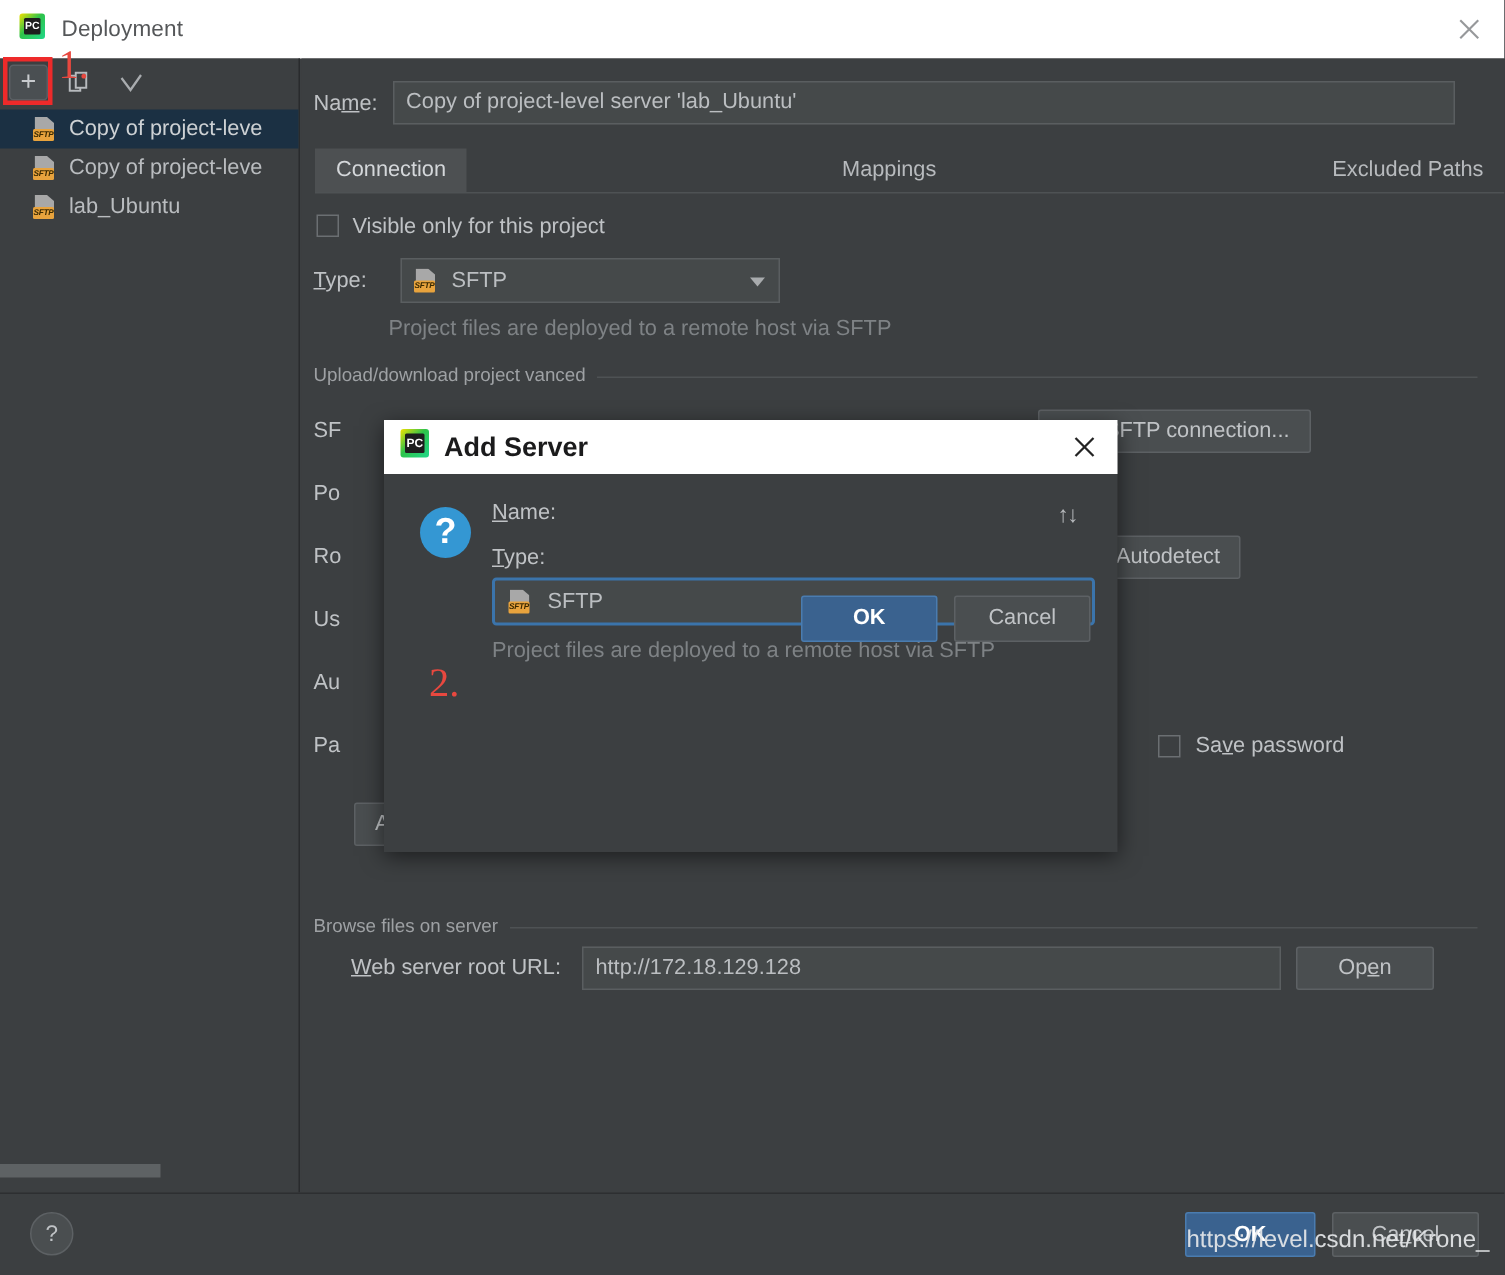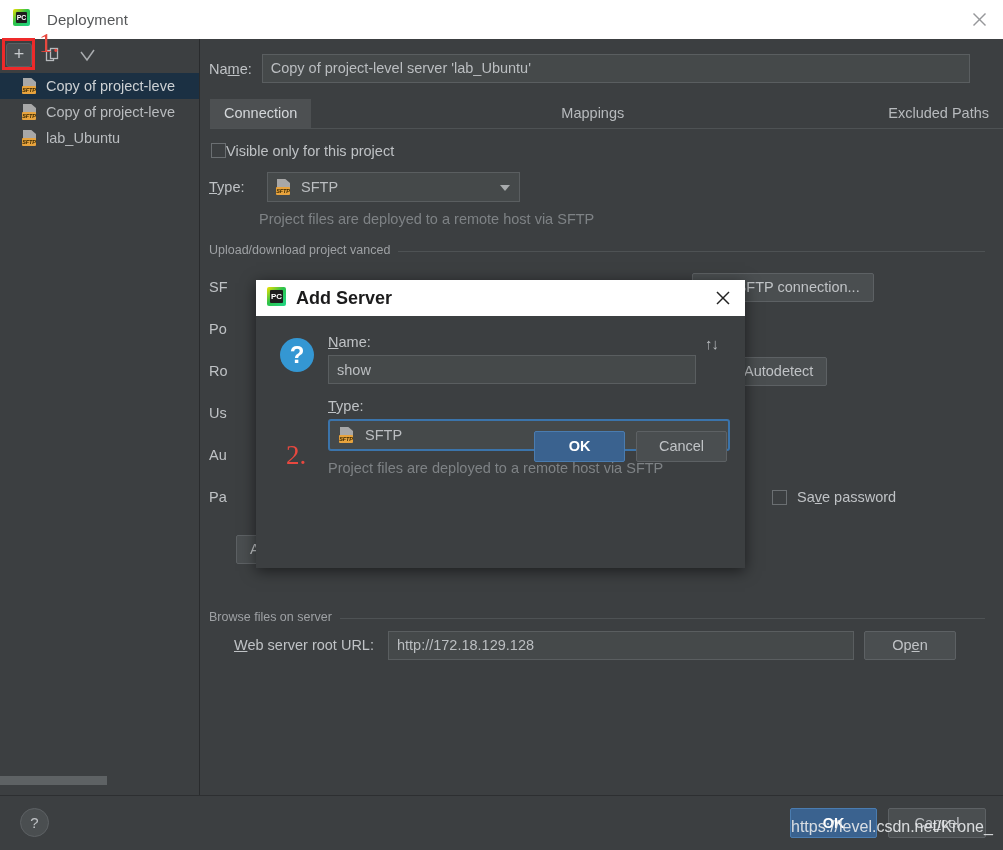--- a/index.html
+++ b/index.html
@@ -17,21 +17,21 @@
 
   
   .titlebar {
     position: absolute; left: 0; top: 0;
     width: 1003px; height: 39px;
     background: #ffffff;
     display: flex; align-items: center;
   }
   .titlebar .pc-icon { margin-left: 13px; }
   .titlebar .title {
-    margin-left: 17px;
+    margin-left: 11px;
     font-size: 15px;
     color: #555759;
     letter-spacing: .1px;
   }
   .win-close {
     position: absolute; right: 0; top: 0;
     width: 47px; height: 39px;
     display: flex; align-items: center; justify-content: center;
     cursor: pointer;
   }
@@ -142,21 +142,21 @@
     display: flex; margin: 16px 0 0 9px;
     border-bottom: 1px solid #4e5254;
     justify-content: space-between;
   }
   .tab {
     padding: 5px 13px 6px; font-size: 14.5px;
     color: #b7babd; cursor: pointer;
     border: 1px solid transparent;
   }
   .tab.active { background: #4d5052; color: #d4d7da; }
-  .checkrow { display: flex; align-items: flex-start; padding: 14px 7px 0 10px; }
+  .checkrow { display: flex; align-items: flex-start; gap: 9px; padding: 14px 7px 0 10px; }
   .cbox {
     width: 15px; height: 15px; border: 1px solid #6b6f72;
     background: #3c3f41; cursor: pointer; flex: none;
   }
   .row-type { display: flex; align-items: center; gap: 10px; padding: 13px 0 0 8px; }
   .combo {
     width: 253px; height: 30px;
     background: #45494a; border: 1px solid #5a5e60;
     display: flex; align-items: center; gap: 8px;
     padding: 0 8px; cursor: pointer;
@@ -448,21 +448,20 @@
           <line x1="14" y1="2" x2="2" y2="14" stroke="#232323" stroke-width="1.5"></line>
         </svg>
       </div>
     </div>
 
     <div class="modal-body">
       <div class="qmark">?</div>
 
       <div class="m-field" style="position:relative;">
         <div class="m-lbl"><span class="u">N</span>ame:</div>
-        <div class="m-input">show</div>
         <div class="swap">↑↓</div>
       </div>
 
       <div class="m-field" style="margin-top:14px;">
         <div class="m-lbl"><span class="u">T</span>ype:</div>
         <div class="m-combo">
           <span class="sftp-icon">
               <i class="page"></i>
               <i class="badge">SFTP</i>
             </span>

